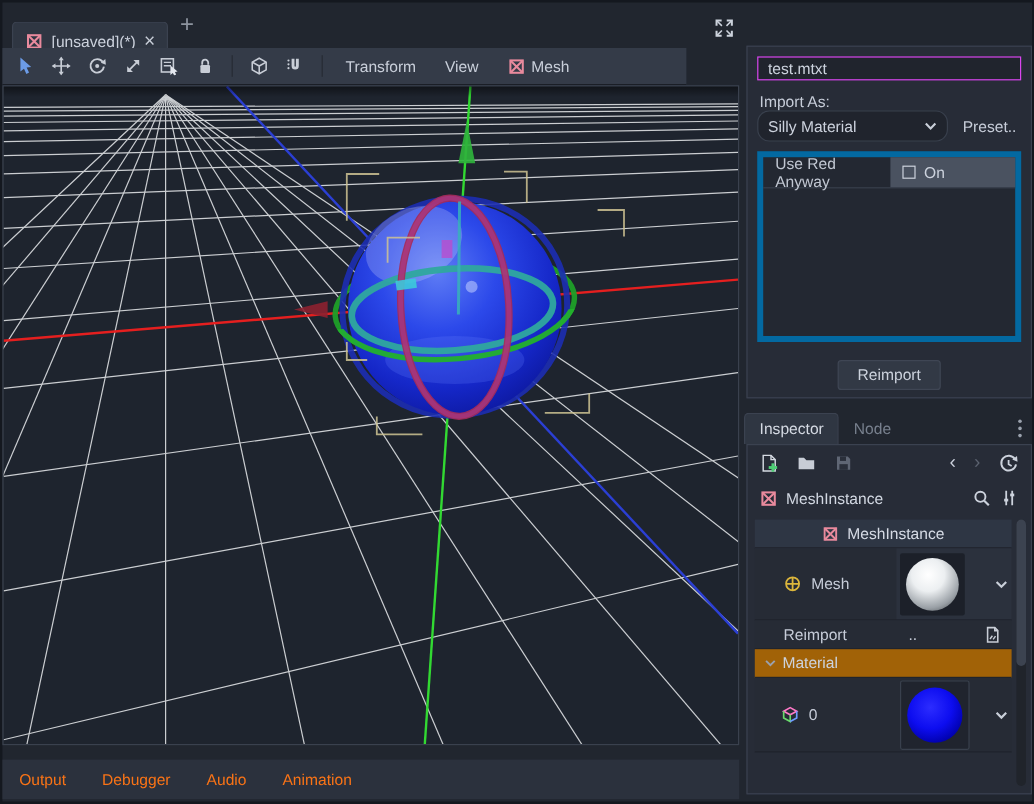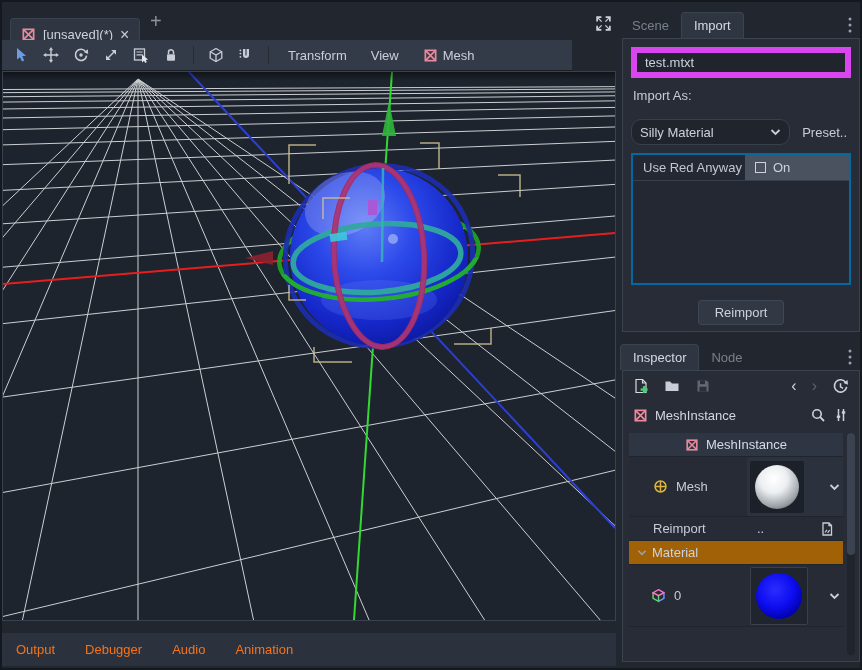--- a/index.html
+++ b/index.html
@@ -40,29 +40,29 @@
   .dock-tab { padding:5px 12px; color:#78808e; }
   .dock-tab.active { background:#2f3642; border:1px solid #3b4250; border-bottom:none;
                      border-radius:4px 4px 0 0; color:#d5dae3; }
   .dock-dots { position:absolute; right:8px; top:6px; }
 
   .panel { background:#272c37; border:1px solid #3b4250; }
 
   
   #import-panel { position:absolute; left:2px; top:28px; width:238px; height:294px;
                   display:flex; flex-direction:column; }
-  .file-box { margin:8px 8px 0 8px; height:31px; background:#20242d; border:6px solid #d946ef;
+  .file-box { margin:8px 8px 0 8px; height:20px; background:#20242d; border:1px solid #d946ef;
               display:flex; align-items:center; padding:0 8px; }
-  .import-as { margin:10px 0 16px 10px; color:#c6ccd8; }
+  .import-as { margin:10px 0 0 10px; color:#c6ccd8; }
   .select-row { margin:0 8px; display:flex; align-items:center; gap:8px; }
   .gselect { flex:1; height:26px; background:#20242d; border:1px solid #39404d; border-radius:10px;
              display:flex; align-items:center; padding:1px 8px; }
   .gselect .sel-label { flex:1; }
   .preset { color:#c6ccd8; padding:0 4px; }
-  .params-box { flex:1; margin:8px; background:#232832; border:2px solid #0369a1; }
+  .params-box { flex:1; margin:8px; background:#232832; border:5px solid #0369a1; }
   .param-row { height:26px; display:flex; align-items:center; border-bottom:1px solid #39404d; }
   .param-row .pname { flex:1; padding-left:10px; color:#c1c7d2; }
   .param-val { width:104px; height:100%; background:#4a5260; display:flex; align-items:center;
                gap:7px; padding-left:10px; }
   .checkbox { width:11px; height:11px; border:1.5px solid #ccd2dd; }
   .reimport-row { height:38px; display:flex; align-items:center; justify-content:center; }
   .gbtn { background:#323945; border:1px solid #3f4654; border-radius:3px; padding:4px 16px; color:#ccd2dd; }
 
   
   #inspector-panel { position:absolute; left:2px; top:28px; width:238px; height:292px; }
@@ -286,33 +286,20 @@
   </div>
 
   <div class="bottom-bar">
     <span>Output</span>
     <span>Debugger</span>
     <span>Audio</span>
     <span>Animation</span>
   </div>
 
   <div class="rdock" style="top:10px; height:322px;">
-    <div class="dock-tabs">
-      <div class="dock-tab">Scene</div>
-      <div class="dock-tab active">Import</div>
-      <div class="dock-dots">
-        <svg class="ic" width="8" height="18" viewBox="0 0 8 18">
-            <g fill="#9aa1ad">
-          <circle cx="4" cy="3" r="1.5"></circle>
-              <circle cx="4" cy="9" r="1.5"></circle>
-              <circle cx="4" cy="15" r="1.5"></circle>
-            </g>
-        </svg>
-      </div>
-    </div>
     <div class="panel" id="import-panel">
       <div class="file-box">
         <span>test.mtxt</span>
       </div>
       <div class="import-as">Import As:</div>
       <div class="select-row">
         <div class="gselect">
           <span class="sel-label">Silly Material</span>
           <svg class="ic" width="11" height="10" viewBox="0 0 11 10">
             <path d="M1.5 3 L5.5 7 L9.5 3" stroke="#c9cfd9" stroke-width="1.8" fill="none"></path>

